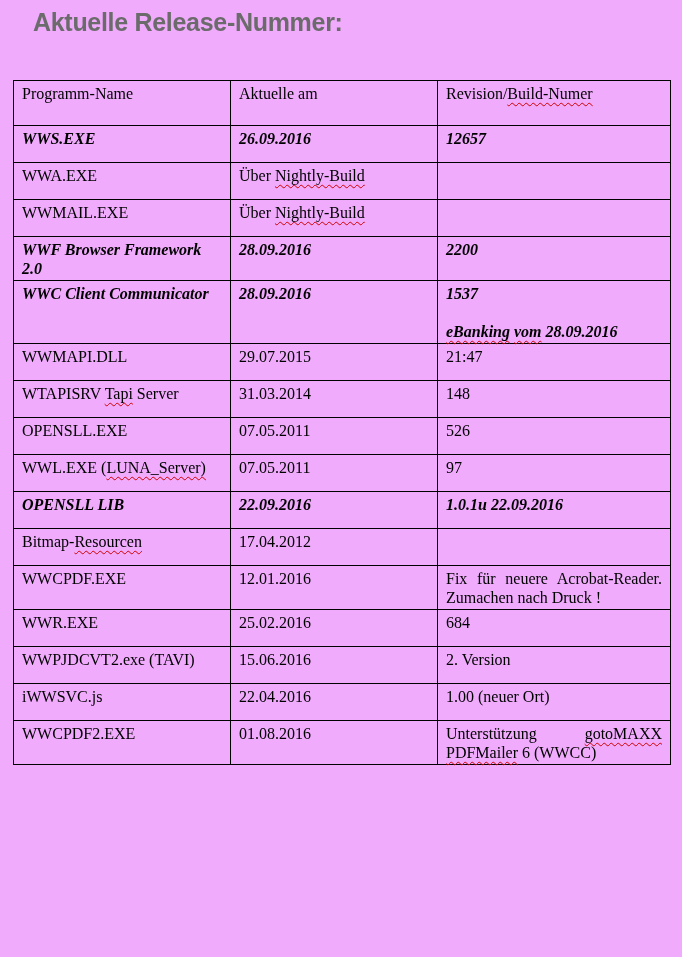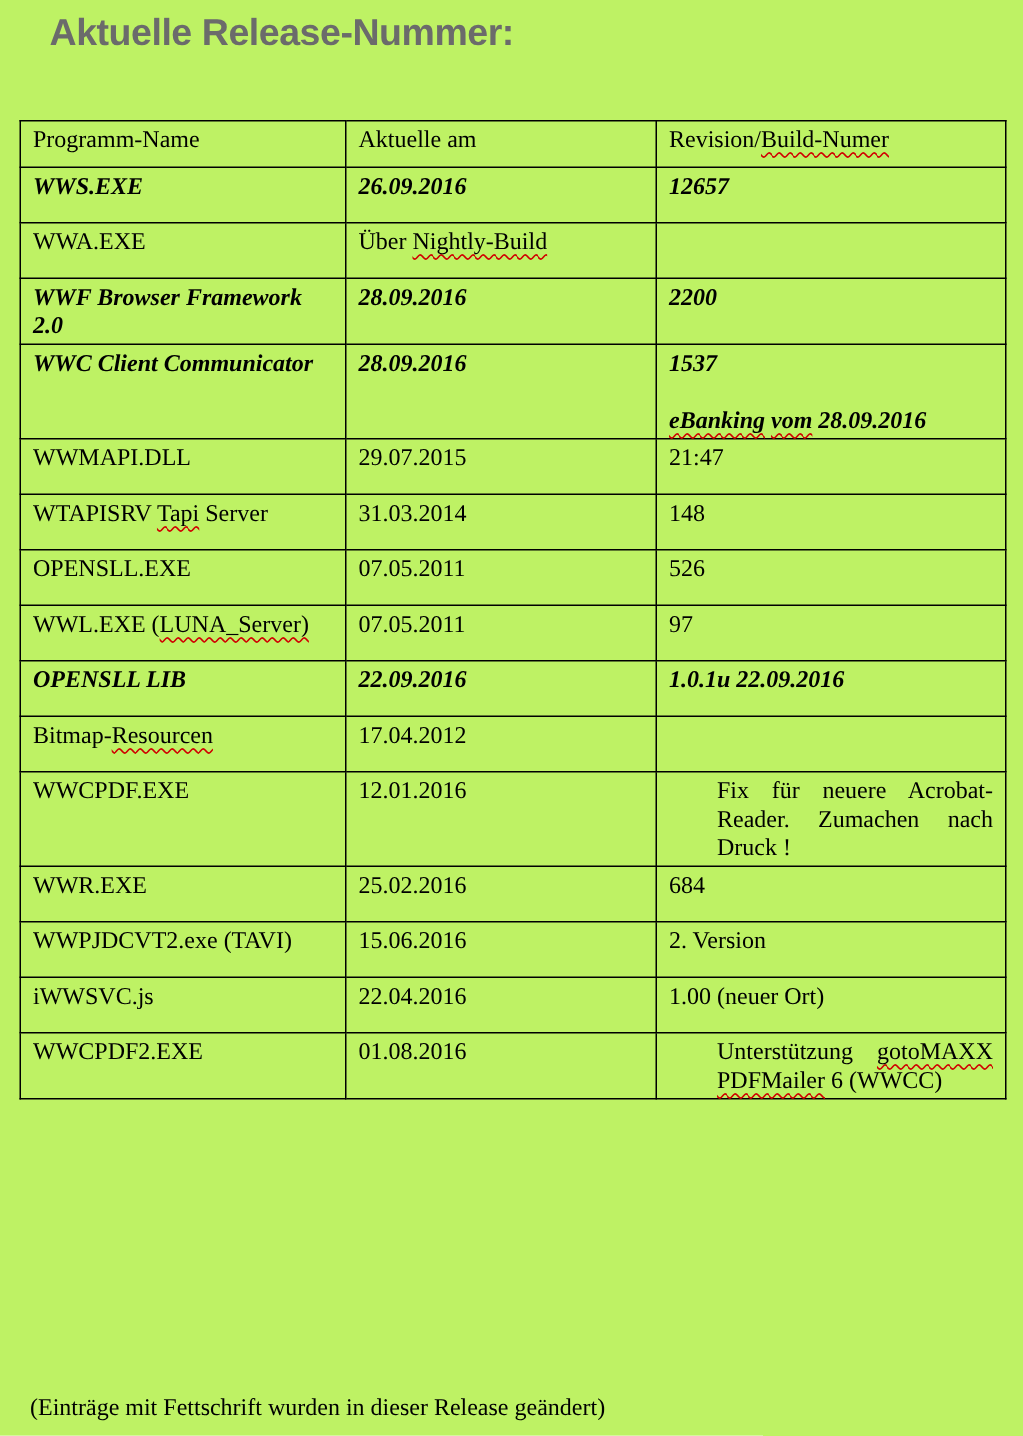--- a/index.html
+++ b/index.html
@@ -7,21 +7,21 @@
     --squiggle-red:#d00000;
     --border-black:#000000;
   }
   html,body{margin:0;padding:0;background:#ffffff;}
   body{
     width:682px;height:957px;
     font-family:"Liberation Serif","DejaVu Serif",serif;
     color:#000;
     overflow:hidden;
   }
-  .page{position:relative;width:682px;height:957px;background:#bef264;}
+  .page{position:relative;width:682px;height:957px;background:#f0abfc;}
   .doc-title{
     position:absolute;left:33px;top:8px;
     font-family:"Liberation Sans","DejaVu Sans",sans-serif;
     font-weight:900;
     font-size:25px;
     letter-spacing:-0.3px;
     color:var(--title-gray,#6b6b6b);
     white-space:nowrap;
   }
   table.release-table{
@@ -34,24 +34,24 @@
   col.c2{width:207px;}
   col.c3{width:233px;}
   .release-table td{
     border:1px solid var(--border-black,#000);
     vertical-align:top;
     padding:3px 8px 2px 8px;
     font-size:16px;
     line-height:19px;
   }
   .release-table tr{height:37px;}
-  .release-table tr.header-row{height:31px;}
+  .release-table tr.header-row{height:45px;}
   .release-table tr.bold td{font-weight:bold;font-style:italic;}
   .line{min-height:19px;}
-  td.justify .line{text-align:justify;margin-left:32px;}
+  td.justify .line{text-align:justify;}
   .m{
     text-decoration-line:underline;
     text-decoration-style:wavy;
     text-decoration-color:var(--squiggle-red,#d00000);
     text-decoration-thickness:1px;
     text-underline-offset:3px;
     text-decoration-skip-ink:none;
   }
   .doc-footer{
     position:absolute;left:20px;top:930px;
@@ -95,20 +95,29 @@
         </tr>
         <tr>
           <td>
             <div class="line"><span>WWA.EXE</span></div>
           </td>
           <td>
             <div class="line"><span>Über </span><span class="m">Nightly-Build</span></div>
           </td>
           <td></td>
         </tr>
+        <tr>
+          <td>
+            <div class="line"><span>WWMAIL.EXE</span></div>
+          </td>
+          <td>
+            <div class="line"><span>Über </span><span class="m">Nightly-Build</span></div>
+          </td>
+          <td></td>
+        </tr>
         <tr class="bold">
           <td>
             <div class="line"><span>WWF Browser Framework 2.0</span></div>
           </td>
           <td>
             <div class="line"><span>28.09.2016</span></div>
           </td>
           <td>
             <div class="line"><span>2200</span></div>
           </td>
@@ -240,14 +249,13 @@
           </td>
           <td>
             <div class="line"><span>01.08.2016</span></div>
           </td>
           <td class="justify">
             <div class="line"><span>Unterstützung </span><span class="m">gotoMAXX</span><span> </span><span class="m">PDFMailer</span><span> 6 (WWCC)</span></div>
           </td>
         </tr>
       </tbody>
   </table>
-  <div class="doc-footer">(Einträge mit Fettschrift wurden in dieser Release geändert)</div>
 </div>
 
 </body></html>

